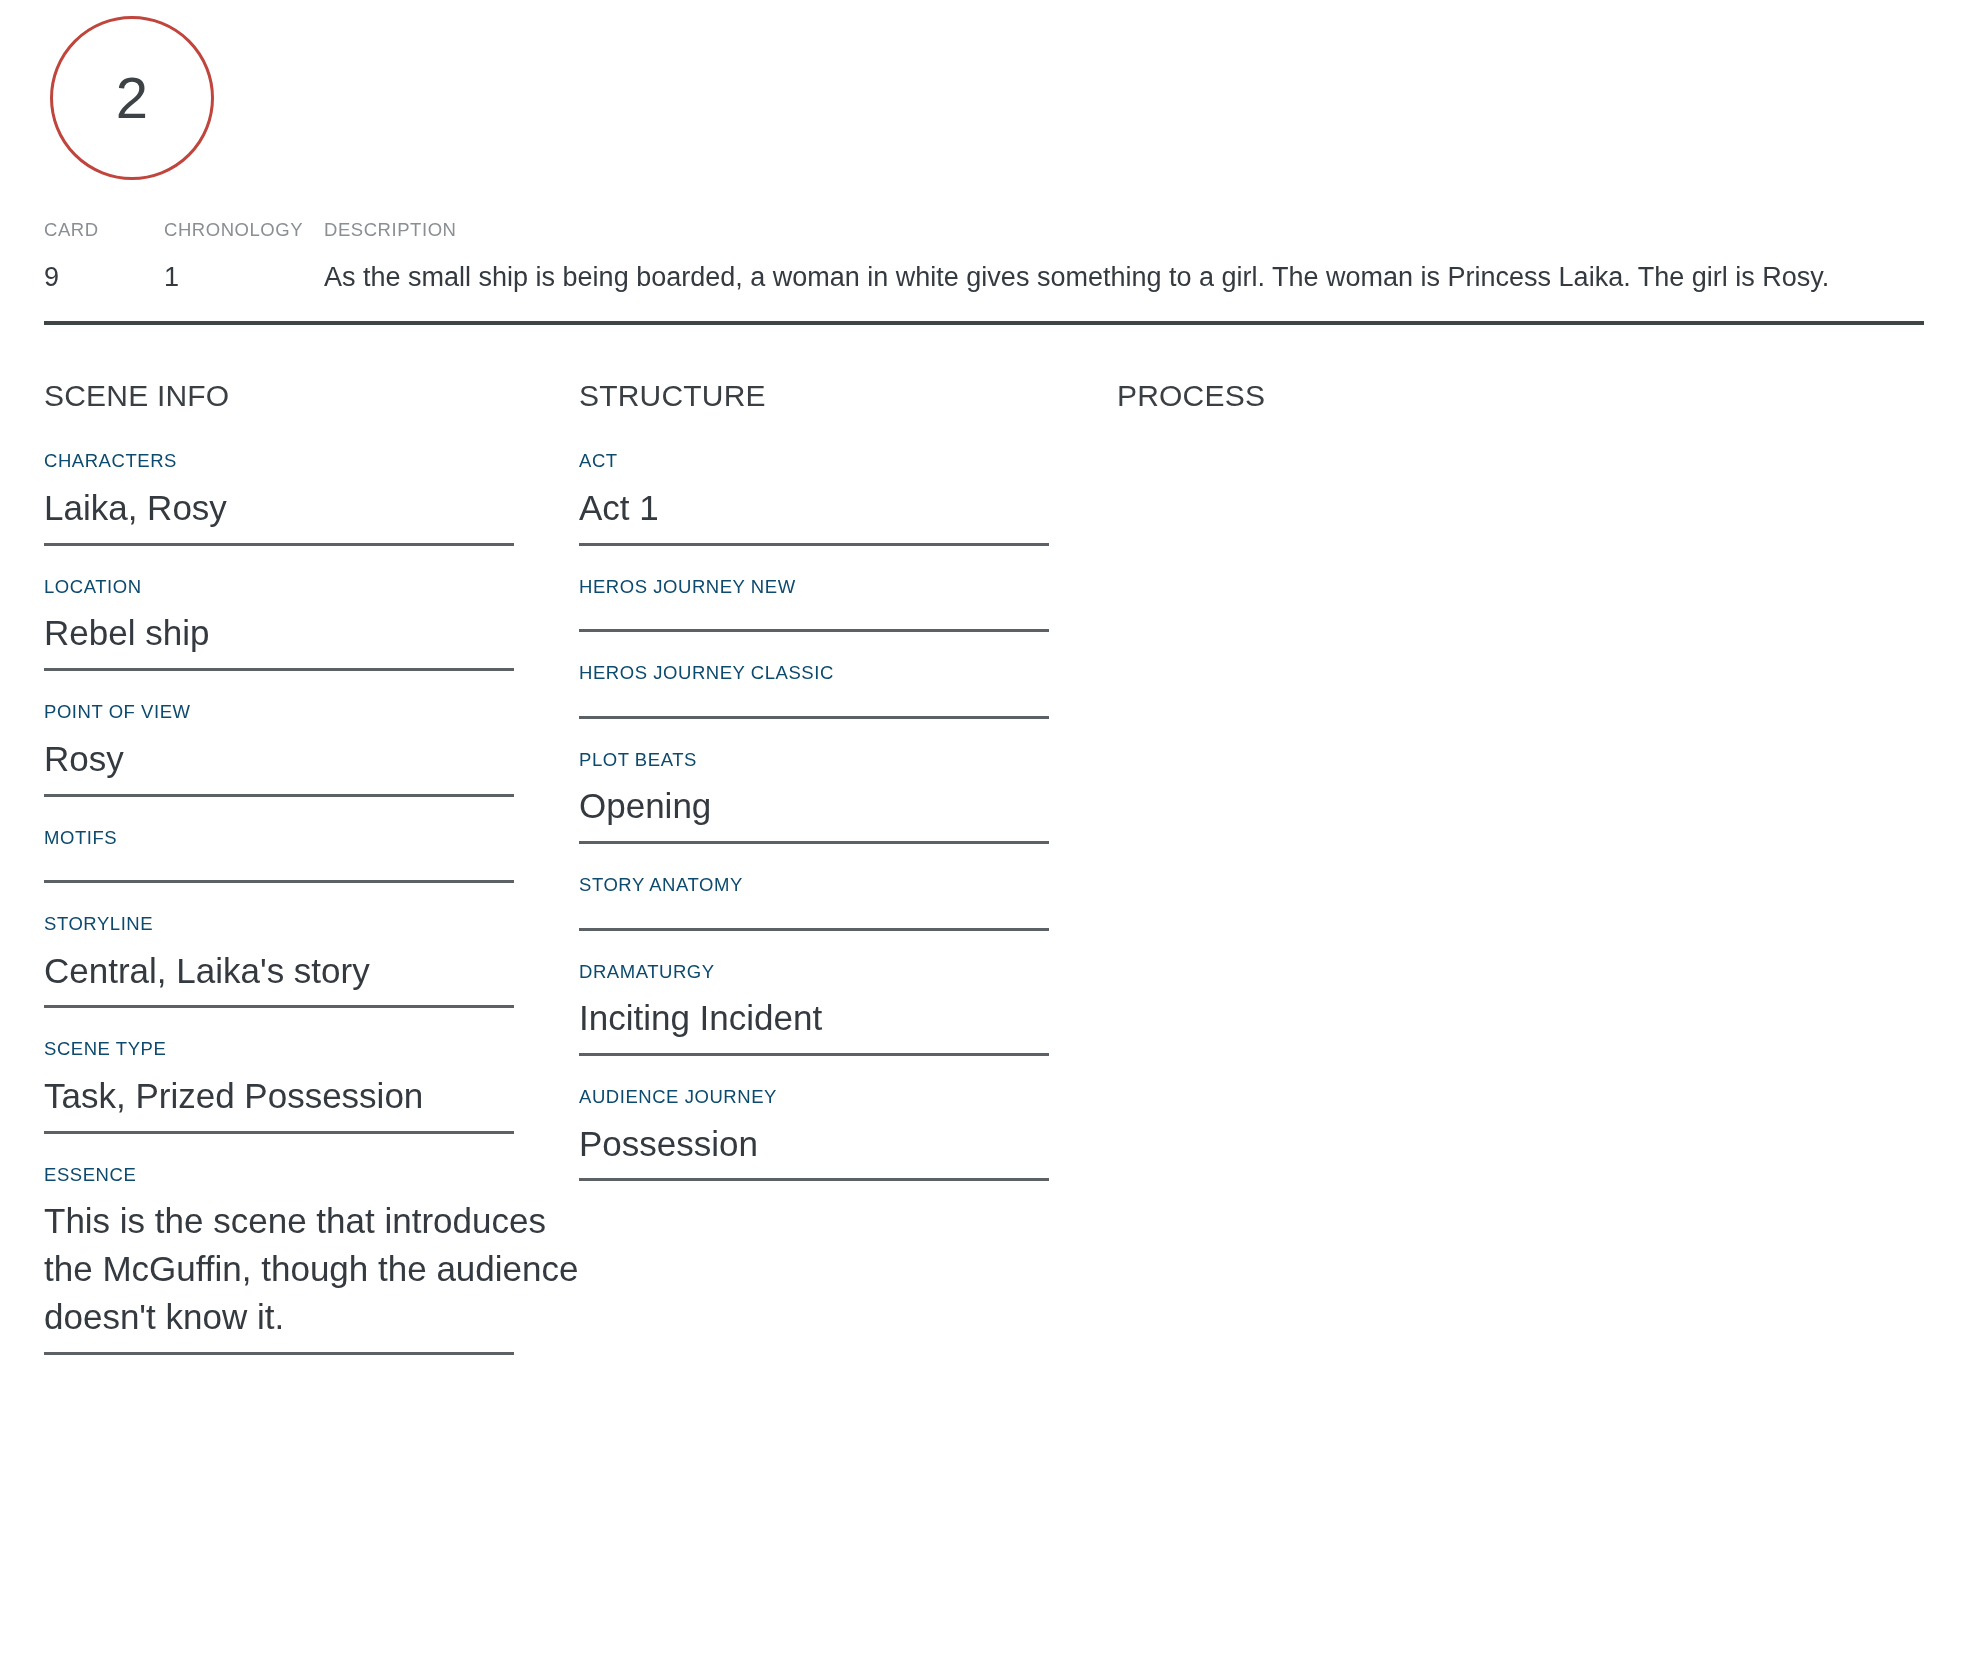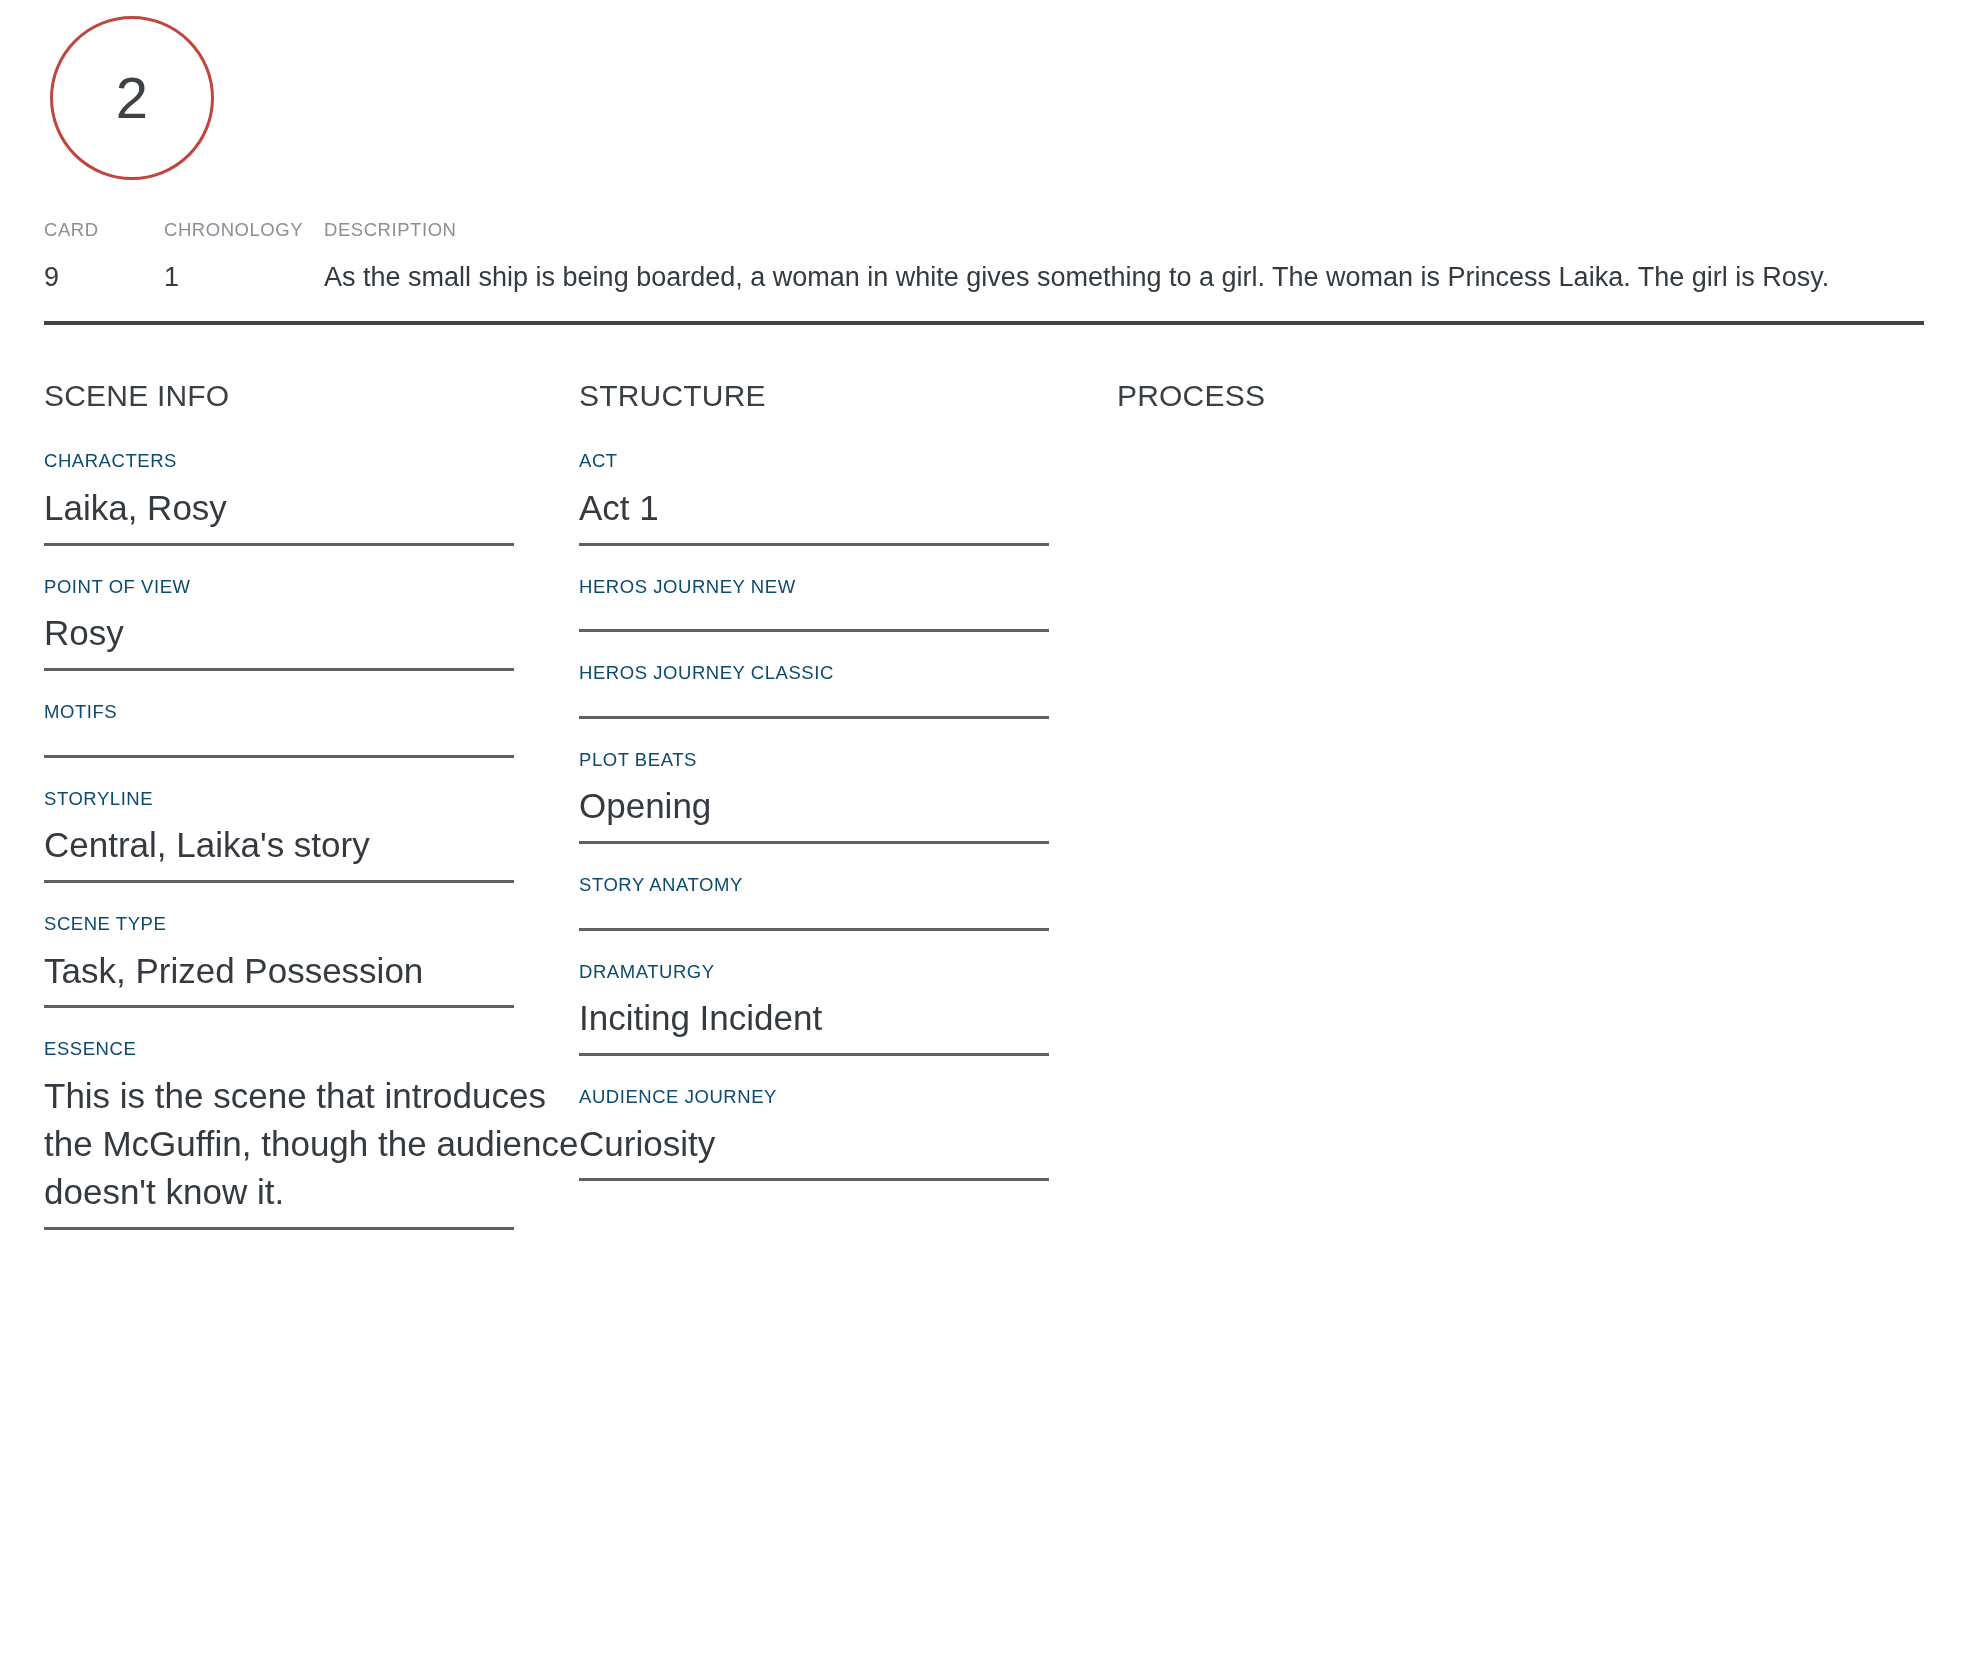--- a/index.html
+++ b/index.html
@@ -173,20 +173,25 @@
 
     <div class="column scene-info">
       <div class="column-title">SCENE INFO</div>
       <div>
           <div class="field">
             <div class="field-label">CHARACTERS</div>
             <div class="field-value">Laika, Rosy</div>
             <div class="field-rule"></div>
           </div>
           <div class="field">
+            <div class="field-label">LOCATION</div>
+            <div class="field-value">Rebel ship</div>
+            <div class="field-rule"></div>
+          </div>
+          <div class="field">
             <div class="field-label">POINT OF VIEW</div>
             <div class="field-value">Rosy</div>
             <div class="field-rule"></div>
           </div>
           <div class="field empty-field">
             <div class="field-label">MOTIFS</div>
             <div class="field-value empty"></div>
             <div class="field-rule"></div>
           </div>
           <div class="field">
@@ -235,21 +240,21 @@
             <div class="field-value empty"></div>
             <div class="field-rule"></div>
           </div>
           <div class="field">
             <div class="field-label">DRAMATURGY</div>
             <div class="field-value">Inciting Incident</div>
             <div class="field-rule"></div>
           </div>
           <div class="field">
             <div class="field-label">AUDIENCE JOURNEY</div>
-            <div class="field-value">Curiosity</div>
+            <div class="field-value">Possession</div>
             <div class="field-rule"></div>
           </div>
         </div>
     </div>
 
     <div class="column process">
       <div class="column-title">PROCESS</div>
     </div>
 
   </div>

